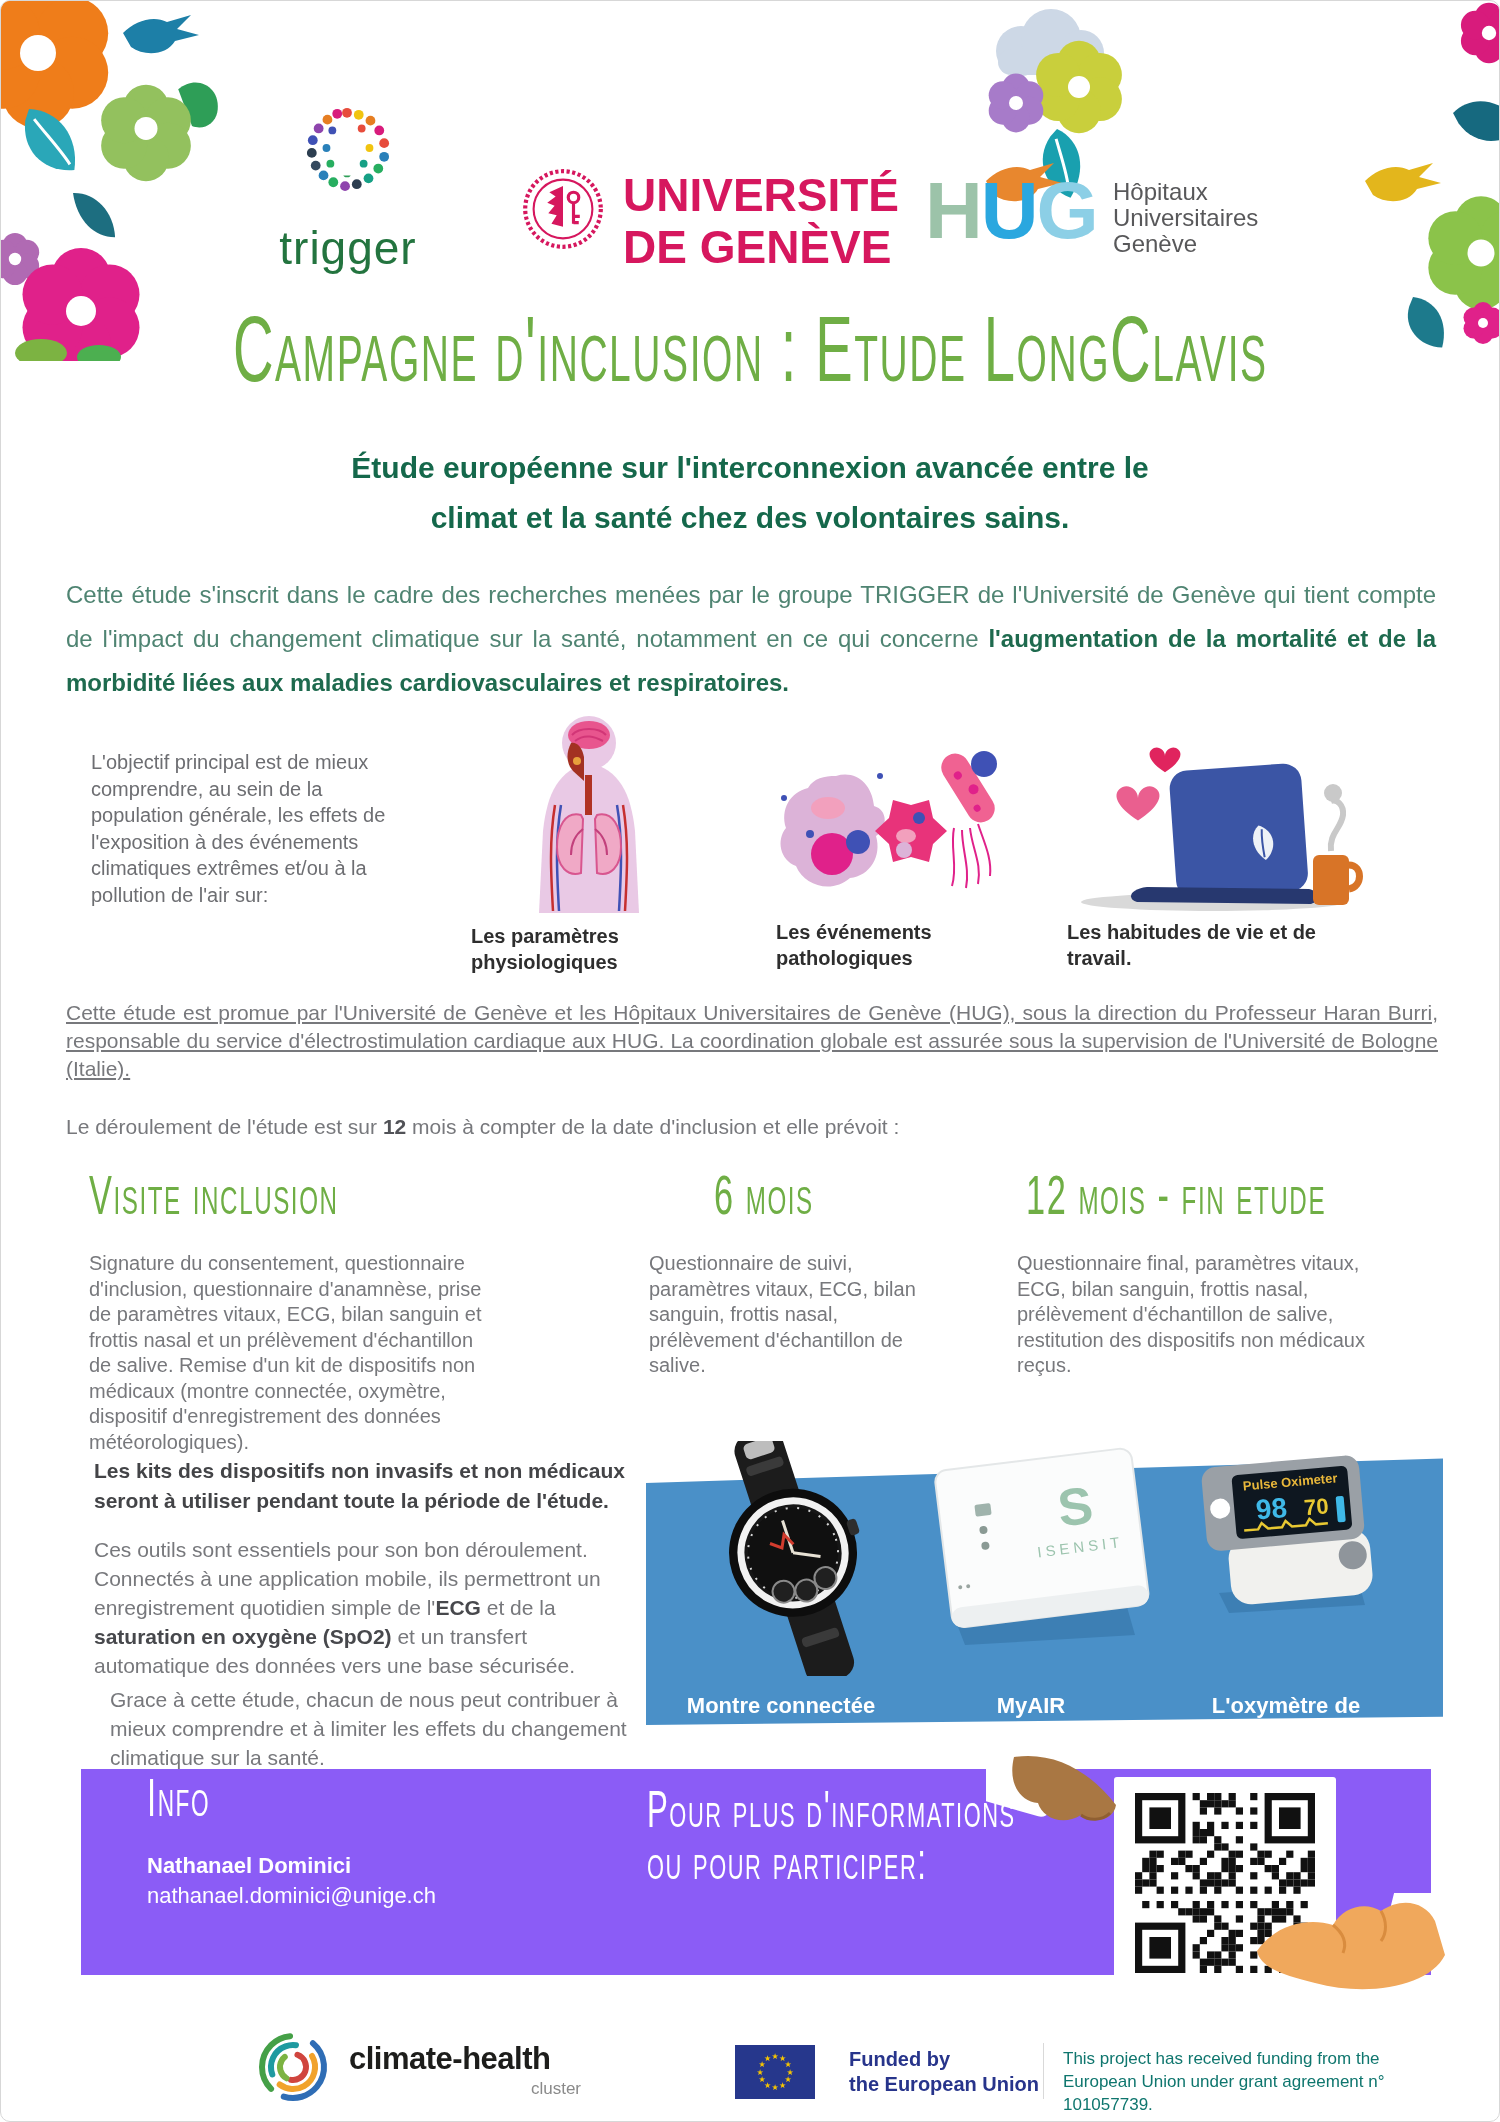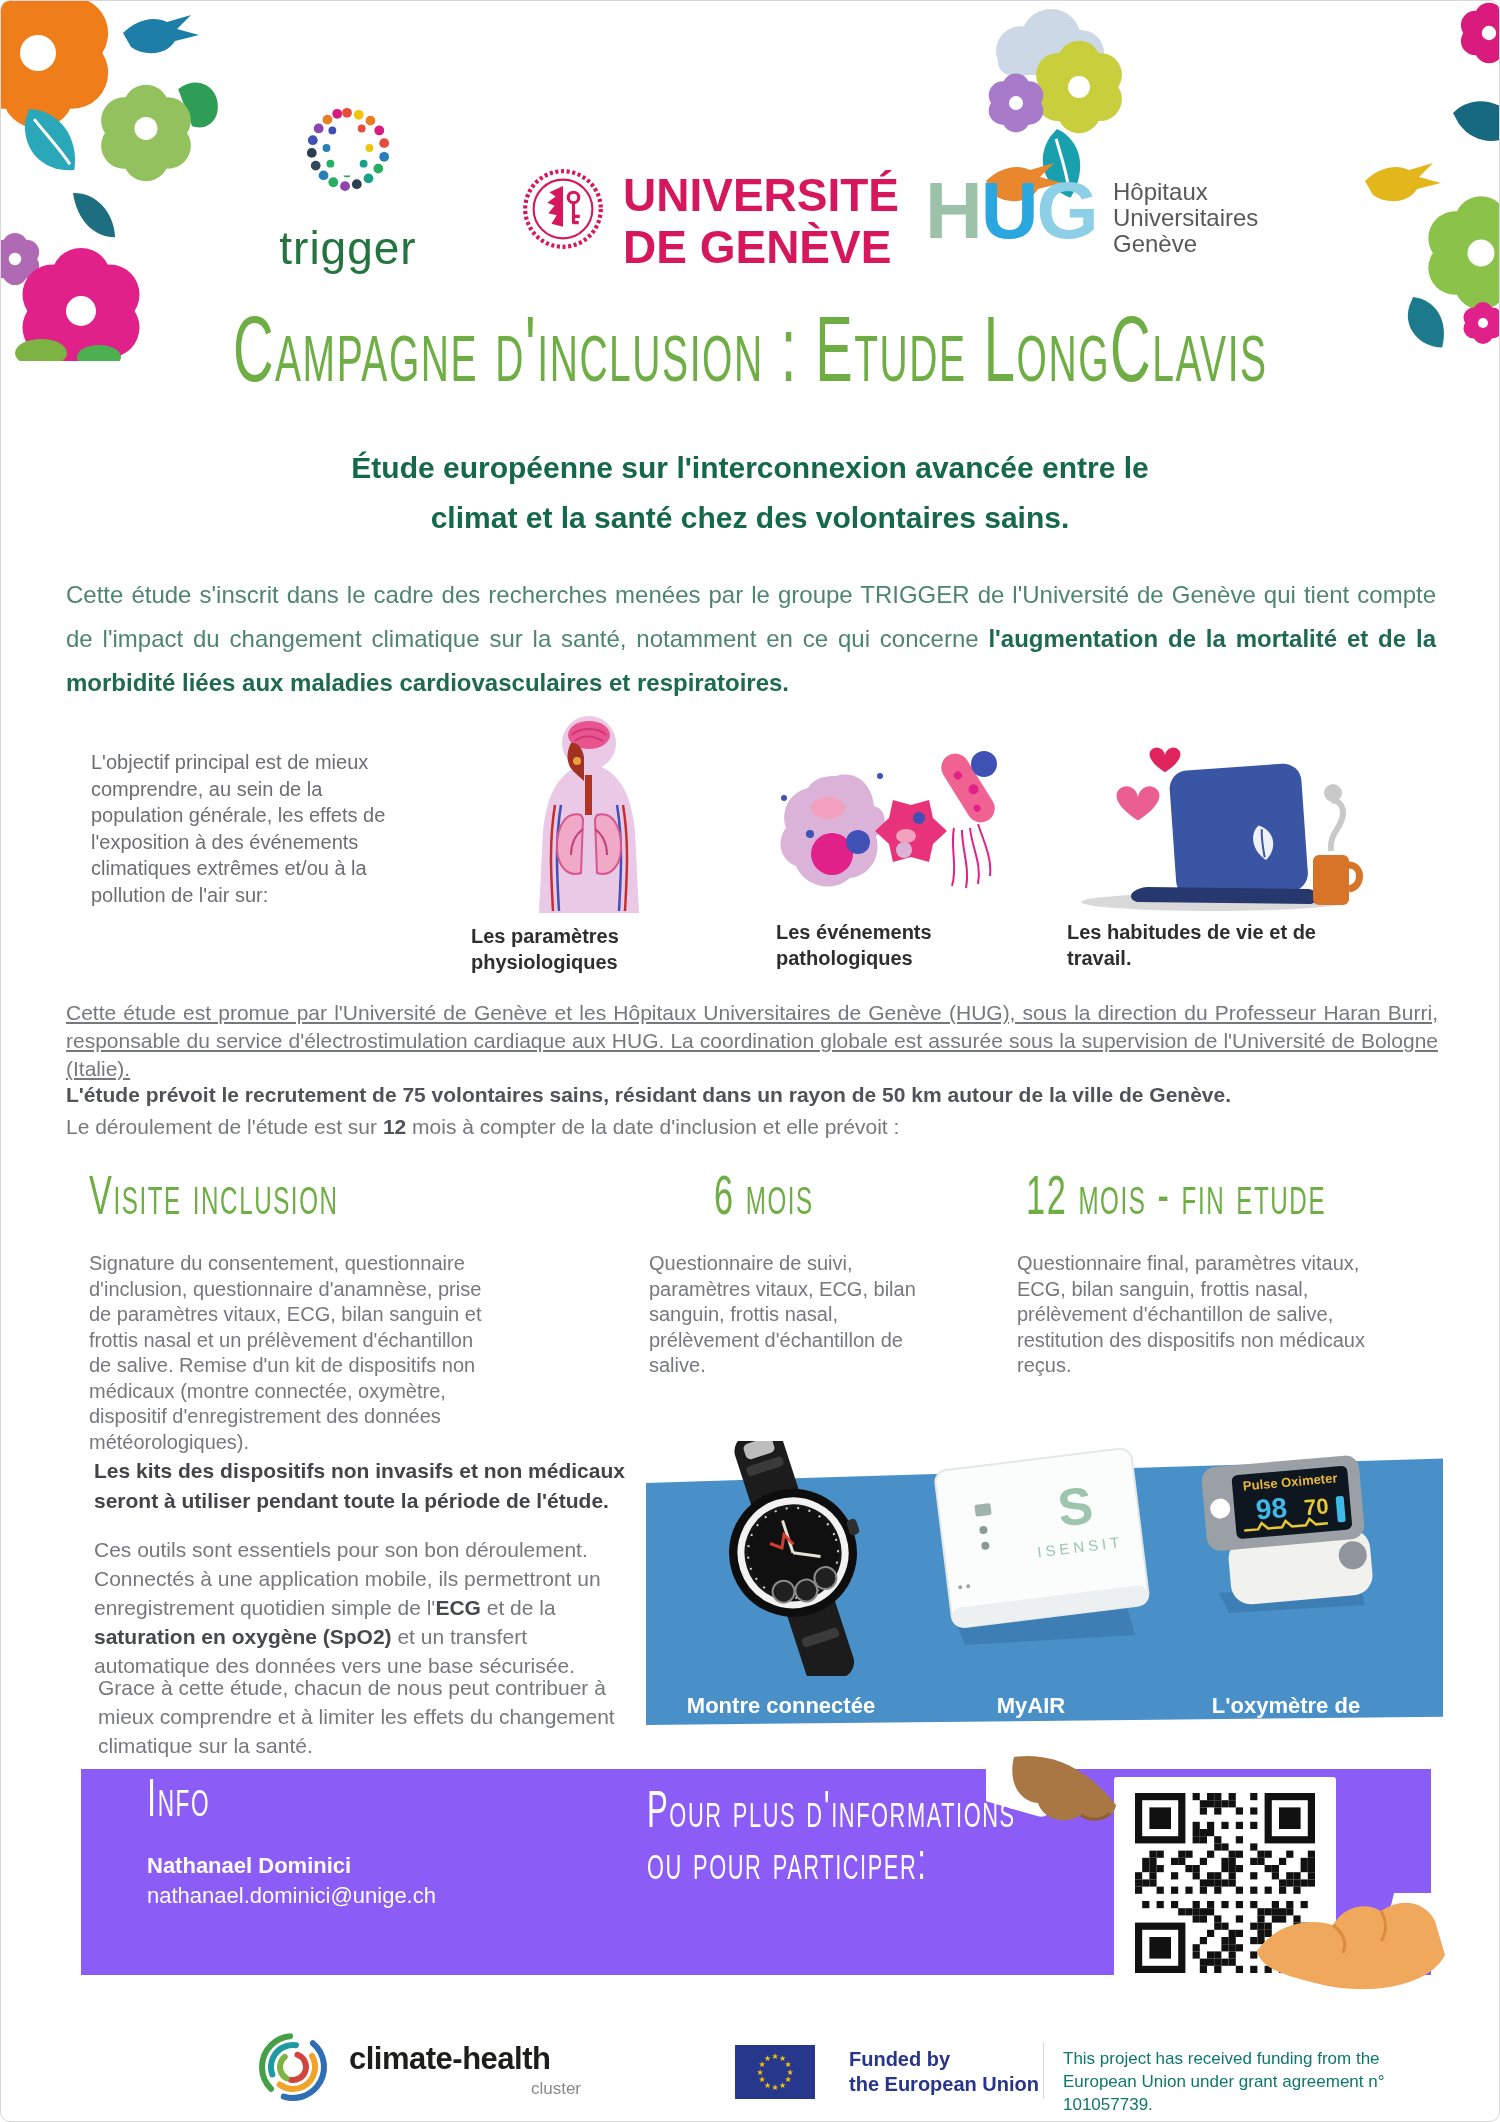--- a/index.html
+++ b/index.html
@@ -335,39 +335,38 @@
     <circle cx="270" cy="54" r="9" fill="#c9c9c9"></circle>
     <rect x="250" y="116" width="36" height="50" rx="6" fill="#d87427"></rect>
     <path d="M286 126 C300 126 300 148 286 150" stroke="#d87427" stroke-width="7" fill="none"></path>
   </svg>
 
   <div class="abs pillar-caption" style="left:470px;top:922px;width:230px">Les paramètres physiologiques</div>
   <div class="abs pillar-caption" style="left:775px;top:918px;width:230px">Les événements pathologiques</div>
   <div class="abs pillar-caption" style="left:1066px;top:918px;width:280px">Les habitudes de vie et de travail.</div>
 
   <p class="abs para promoter" style="margin:0">Cette étude est promue par l'Université de Genève et les Hôpitaux Universitaires de Genève (HUG), sous la direction du Professeur Haran Burri, responsable du service d'électrostimulation cardiaque aux HUG. La coordination globale est assurée sous la supervision de l'Université de Bologne (Italie).</p>
-  <p class="abs recruit" style="margin:0">L'étude prévoit le recrutement de 75 volontaires sains, résidant dans un rayon de 50 km autour de la ville de Genève.</p>
   <p class="abs timeline" style="margin:0"><span>Le déroulement de l'étude est sur </span><b>12</b><span> mois à compter de la date d'inclusion et elle prévoit :</span></p>
 
   <div class="abs phase-head" style="left:88px;top:1178px">
     <span class="hs green-head">Visite inclusion</span>
   </div>
   <div class="abs phase-head" style="left:713px;top:1178px">
     <span class="hs green-head">6 mois</span>
   </div>
   <div class="abs phase-head" style="left:1025px;top:1178px">
     <span class="hs green-head">12 mois - fin etude</span>
   </div>
   <p class="abs phase-body" style="margin:0;left:88px;top:1250px;width:400px">Signature du consentement, questionnaire d'inclusion, questionnaire d'anamnèse, prise de paramètres vitaux, ECG, bilan sanguin et frottis nasal et un prélèvement d'échantillon de salive. Remise d'un kit de dispositifs non médicaux (montre connectée, oxymètre, dispositif d'enregistrement des données météorologiques).</p>
   <p class="abs phase-body" style="margin:0;left:648px;top:1250px;width:280px">Questionnaire de suivi, paramètres vitaux, ECG, bilan sanguin, frottis nasal, prélèvement d'échantillon de salive.</p>
   <p class="abs phase-body" style="margin:0;left:1016px;top:1250px;width:355px">Questionnaire final, paramètres vitaux, ECG, bilan sanguin, frottis nasal, prélèvement d'échantillon de salive, restitution des dispositifs non médicaux reçus.</p>
 
   <p class="abs kits-bold" style="margin:0">Les kits des dispositifs non invasifs et non médicaux seront à utiliser pendant toute la période de l'étude.</p>
   <p class="abs kits-p1" style="margin:0"><span>Ces outils sont essentiels pour son bon déroulement. Connectés à une application mobile, ils permettront un enregistrement quotidien simple de l'</span><b>ECG</b><span> et de la </span><b>saturation en oxygène (SpO2)</b><span> et un transfert automatique des données vers une base sécurisée.</span></p>
-  <p class="abs kits-p2" style="margin:4px">Grace à cette étude, chacun de nous peut contribuer à mieux comprendre et à limiter les effets du changement climatique sur la santé.</p>
+  <p class="abs kits-p2" style="margin:16px">Grace à cette étude, chacun de nous peut contribuer à mieux comprendre et à limiter les effets du changement climatique sur la santé.</p>
 
   <div class="abs blue-box"></div>
 
   <svg class="abs" style="left:690px;top:1440px" width="205" height="235" viewBox="0 0 205 235">
     <g transform="rotate(-18 102 115)">
       <rect x="78" y="-14" width="50" height="260" rx="16" fill="#1c1c1c"></rect>
       <rect x="84" y="16" width="38" height="10" rx="4" fill="#3a3a3a"></rect>
       <rect x="84" y="196" width="38" height="10" rx="4" fill="#3a3a3a"></rect>
       <rect x="88" y="-6" width="30" height="16" rx="5" fill="#bdbdbd"></rect>
       <circle cx="103" cy="112" r="64" fill="#0d0d0d"></circle>

